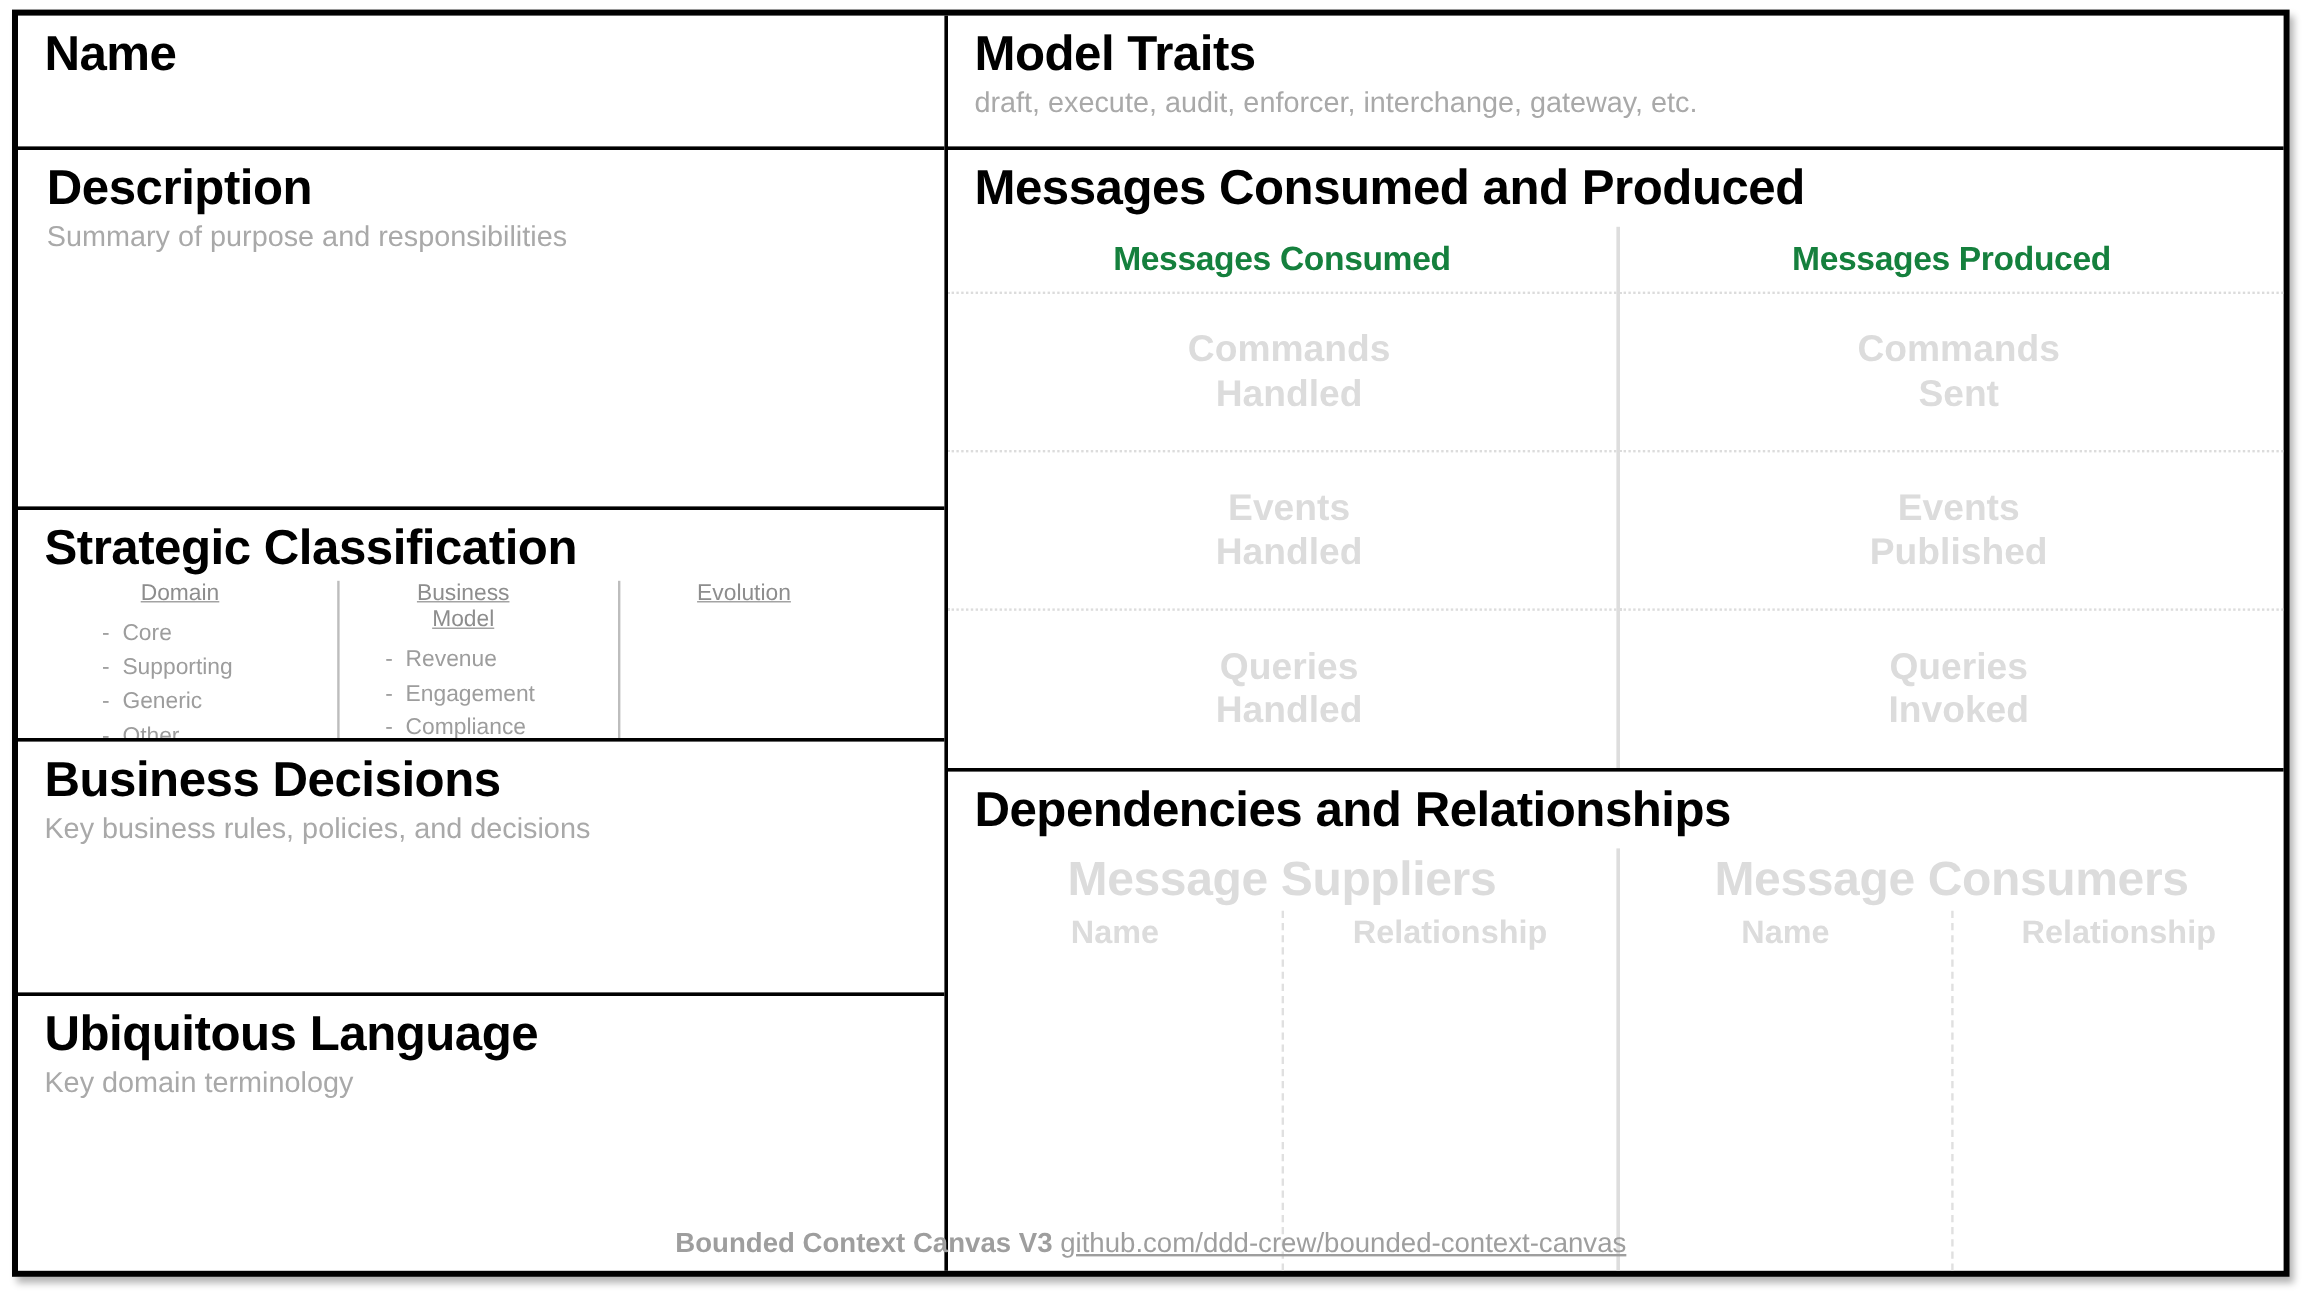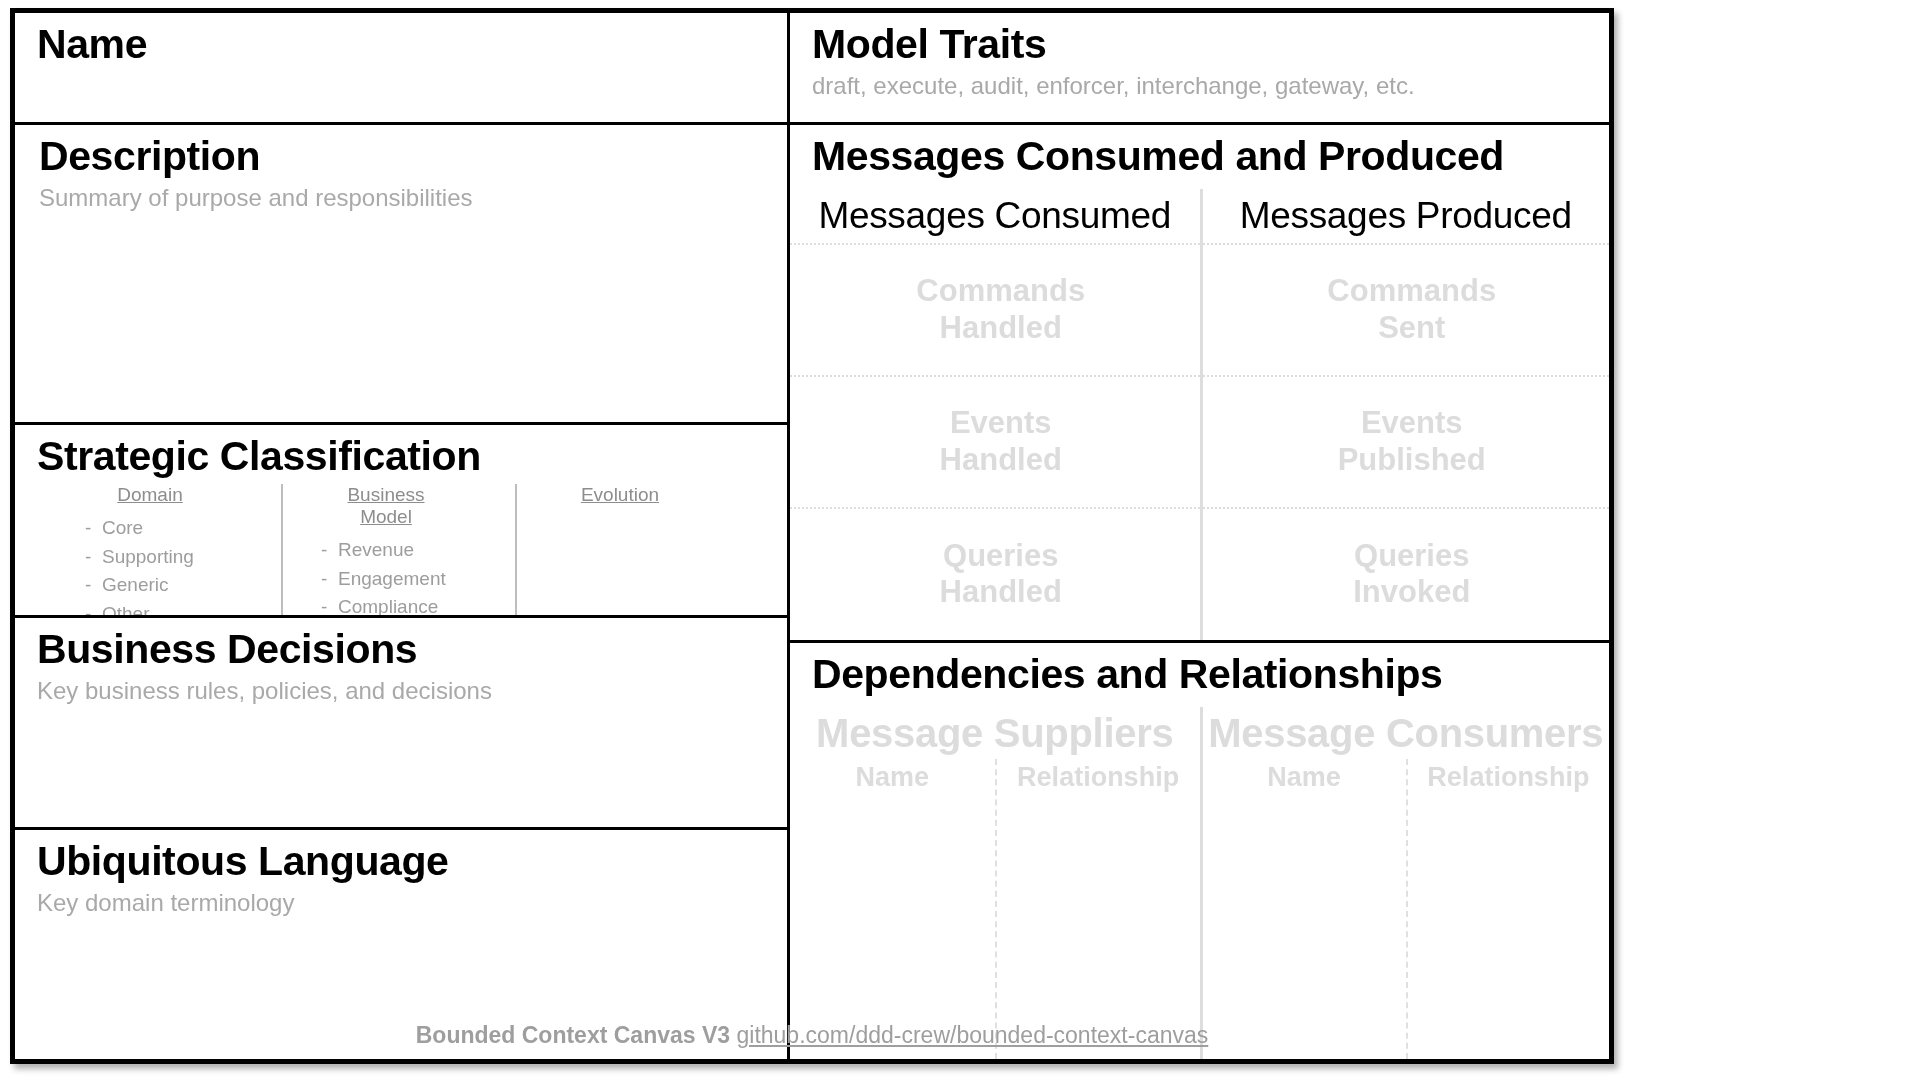--- a/index.html
+++ b/index.html
@@ -10,21 +10,21 @@
     width: 1920px;
     height: 1080px;
     overflow: hidden;
     font-family: "Liberation Sans", sans-serif;
   }
 
   #canvas-root {
     position: absolute;
     left: 10px;
     top: 8px;
-    width: 1604px;
+    width: 1898px;
     height: 1056px;
     border: 5px solid #000000;
     box-sizing: border-box;
     background: #ffffff;
     box-shadow: 4px 5px 6px rgba(0,0,0,0.30);
     display: flex;
     flex-direction: row;
   }
 
   
@@ -135,23 +135,23 @@
     display: flex;
     flex-direction: column;
     box-sizing: border-box;
   }
   .msg-side.right { border-left: 3px solid #dddddd; justify-content: center; }
 
   .msg-colhead {
     height: 54px;
     line-height: 54px;
     text-align: center;
-    font-size: 37px;
-    font-weight: normal;
-    color: #000000;
+    font-size: 28px;
+    font-weight: bold;
+    color: #15803d;
     letter-spacing: -0.3px;
     border-bottom: 2px dotted #dcdcdc;
     white-space: nowrap;
   }
   .msg-cell {
     flex: 1 1 33.33%;
     display: flex;
     flex-direction: column;
     align-items: center;
     justify-content: center;

